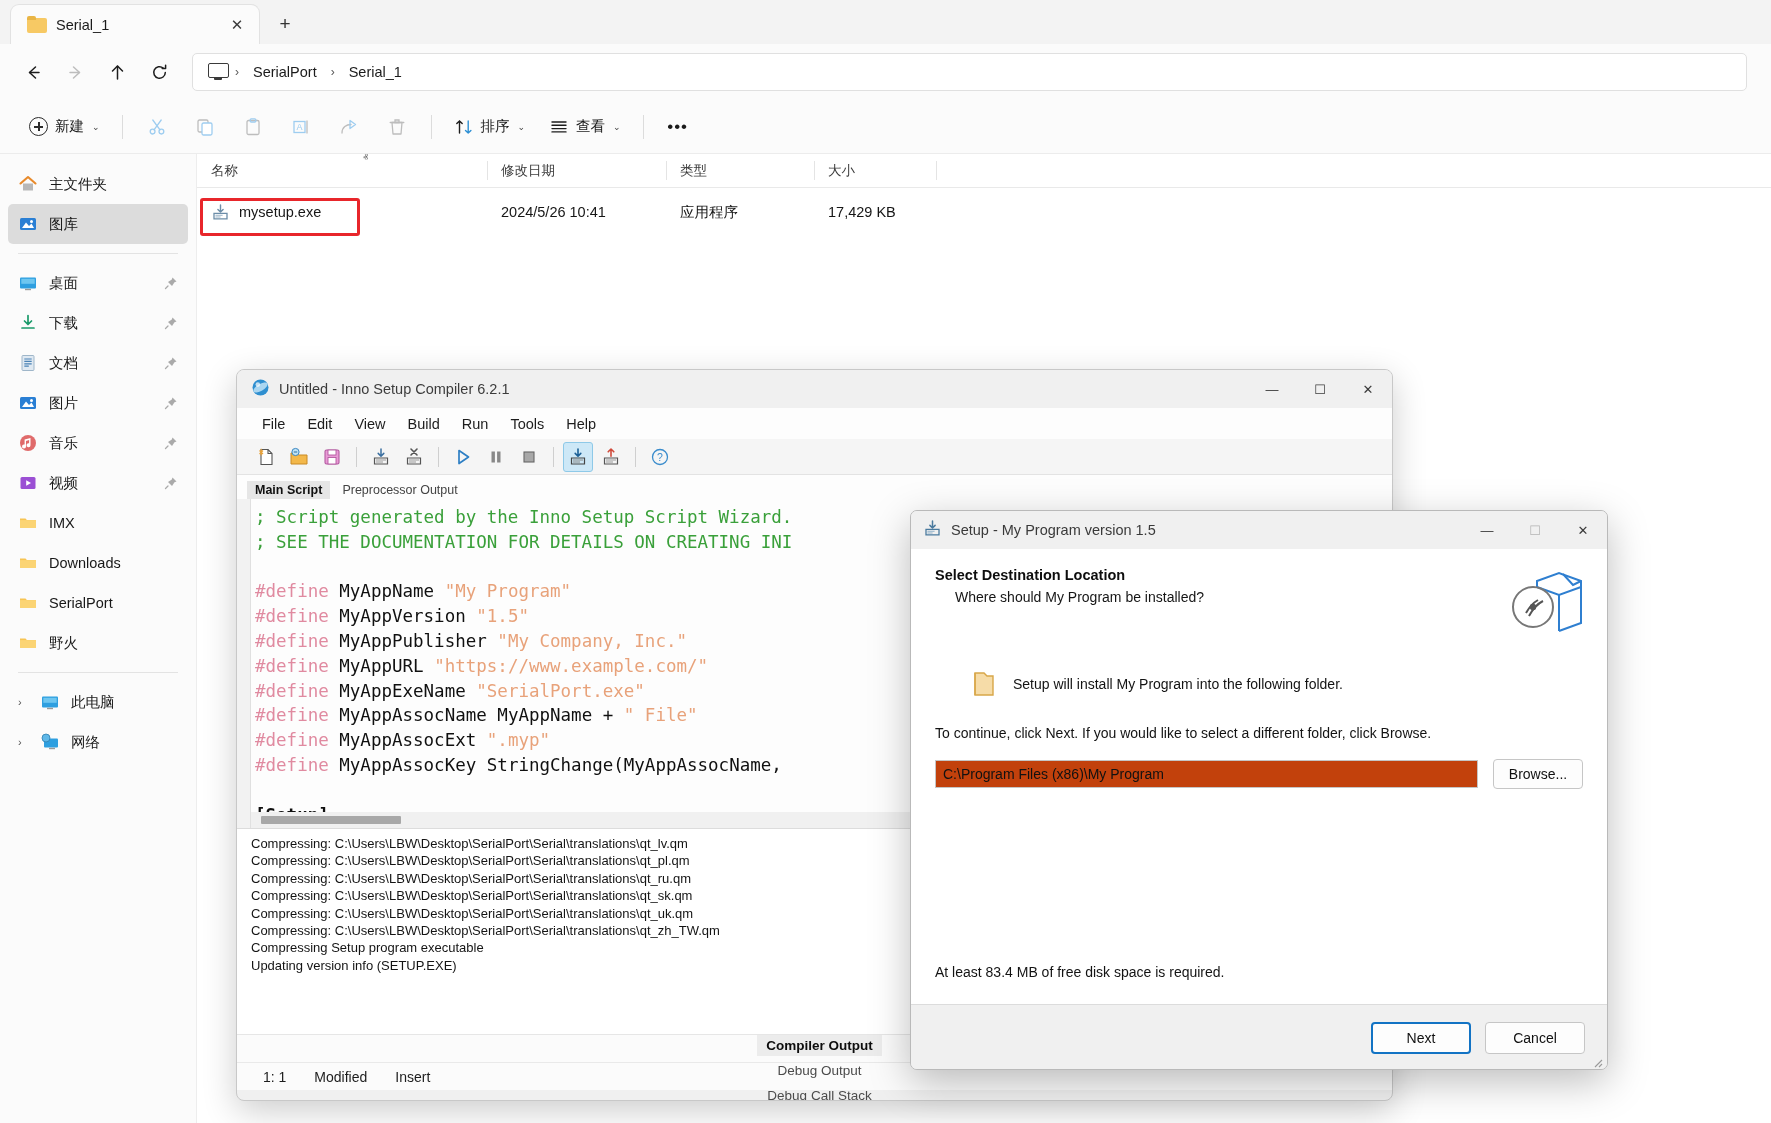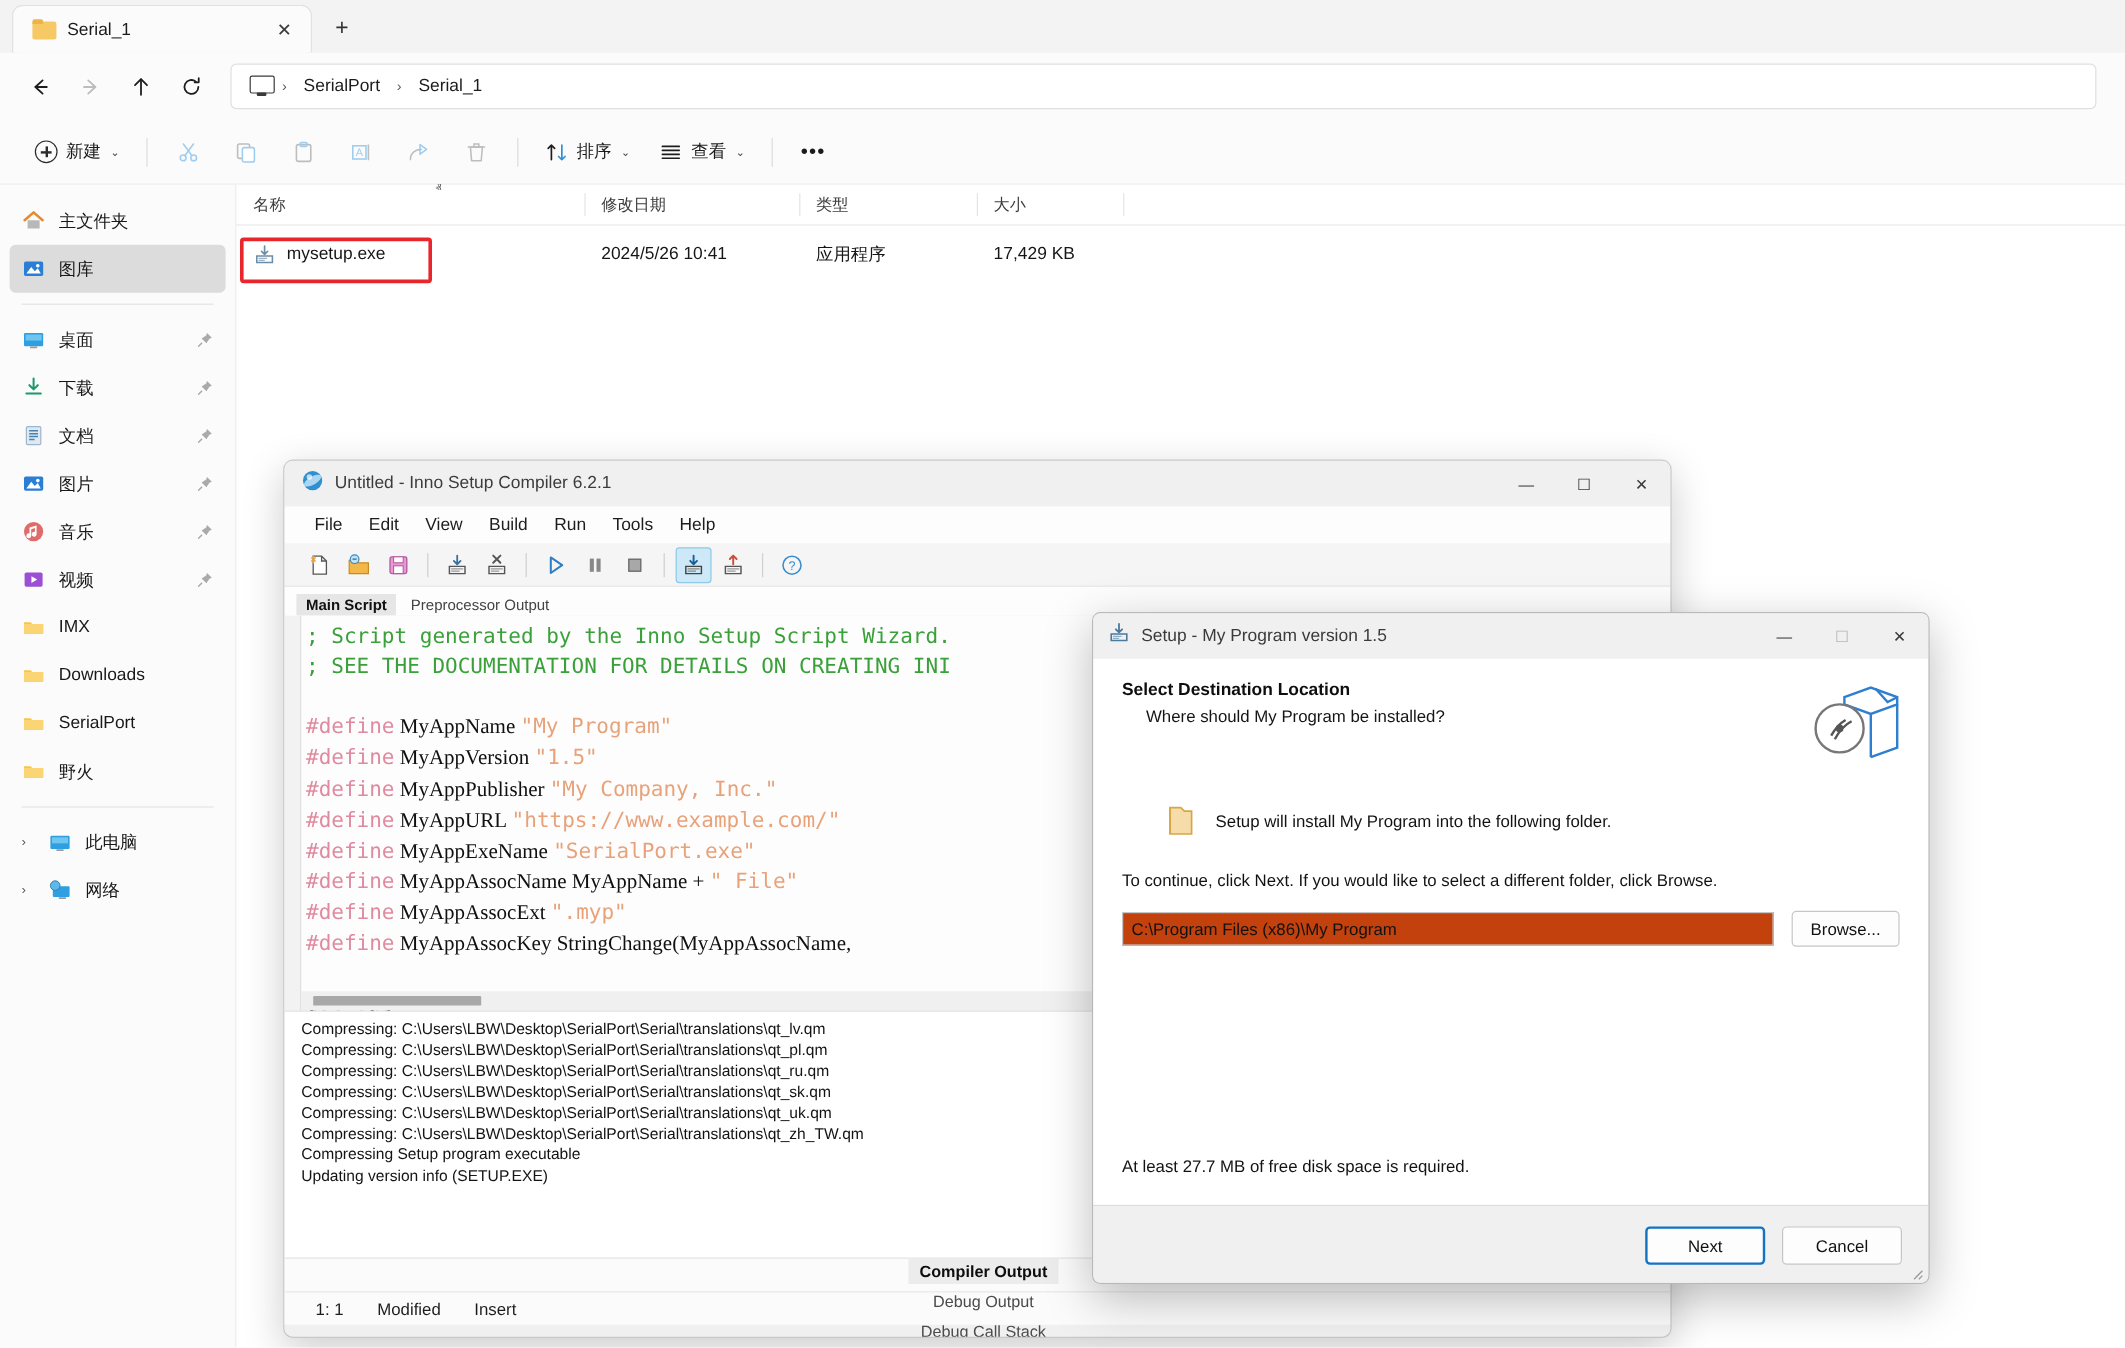--- a/index.html
+++ b/index.html
@@ -69,21 +69,21 @@
   .col { font-size:13.5px; color:#3c3c3c; padding-left:14px; position:relative; height:100%; display:flex; align-items:center;}
   .col:not(:first-child):before{content:"";position:absolute;left:0;top:7px;bottom:7px;width:1px;background:#e4e4e4;}
   .sortcaret { position:absolute; font-size:10px; color:#555; }
   .frow { height:40px; display:flex; align-items:center; font-size:14.5px; color:#161616; }
   .fcell { padding-left:14px; display:flex; align-items:center; gap:9px;}
   .exe-ico { width:19px;height:19px;position:relative;flex:0 0 auto;}
   .redbox { position:absolute; border:3px solid #e8262b; border-radius:3px; pointer-events:none;}
 
   
   .inno {
-    position:absolute; left:236px; top:383px; width:1157px; height:732px;
+    position:absolute; left:236px; top:369px; width:1157px; height:732px;
     background:#f0f0f0; border:1px solid #c8c8c8; border-radius:8px;
     box-shadow:0 10px 34px rgba(0,0,0,.20); overflow:hidden;
   }
   .inno-title { height:38px; background:#f0f0f0; display:flex; align-items:center; padding-left:14px; gap:9px;}
   .inno-title .t { font-size:14.5px; color:#3c3c3c; }
   .inno-wbtns { margin-left:auto; display:flex; height:38px;}
   .wbtn { width:48px; height:38px; display:flex; align-items:center; justify-content:center; color:#3a3a3a; font-size:13px;}
   .inno-menu { height:31px; background:#fdfdfd; display:flex; align-items:center; padding-left:16px; gap:4px;}
   .mitem { font-size:14.5px; color:#1d1d1d; padding:3px 9px; border-radius:3px;}
   .inno-tb { height:36px; background:#f5f5f5; display:flex; align-items:center; padding-left:14px; gap:3px; border-bottom:1px solid #e3e3e3;}
@@ -93,21 +93,21 @@
 
   .inno-tabs { height:24px; background:#fdfdfd; display:flex; align-items:flex-end; padding-left:10px; gap:4px;}
   .itab { font-size:12.5px; padding:2px 8px; color:#444;}
   .itab.sel { background:#e6e6e6; color:#111; font-weight:bold;}
 
   .editor { background:#fdfdfd; height:330px; position:relative; overflow:hidden; border-bottom:1px solid #dcdcdc;}
   .gutter { position:absolute; left:0; top:0; bottom:0; width:14px; background:#f2f2f2; border-right:1px solid #e0e0e0;}
   .code { position:absolute; left:18px; top:6px; right:0; font-family:"DejaVu Sans Mono", monospace; font-size:17.5px; line-height:24.8px; white-space:pre;}
   .c-cmt { color:#3aa03a; }
   .c-dir { color:#e08aa0; }
-  .c-id  { color:#101010;font-family:Liberation Serif, serif; }
+  .c-id  { color:#101010; }
   .c-str { color:#e8a27a; }
   .c-sec { color:#101010; font-weight:bold;}
   .hscroll { position:absolute; left:14px; right:0; bottom:0; height:16px; background:#f0f0f0;}
   .hthumb { position:absolute; left:10px; top:4px; width:140px; height:8px; background:#a8a8a8; border-radius:1px;}
 
   .outpane { background:#ffffff; height:205px; padding:6px 0 0 14px; overflow:hidden; font-size:13px; color:#141414; line-height:17.4px;}
   .outline{ white-space:nowrap;}
   .out-fin { color:#1d8a2a; margin-top:12px;}
   .btabs { height:28px; background:#fbfbfb; display:flex; align-items:center; padding-left:10px; gap:4px; border-top:1px solid #e6e6e6;flex-direction:column;}
   .btab { font-size:13.5px; padding:3px 9px; color:#4b4b4b;}
@@ -675,21 +675,21 @@
         <span class="wiz-line">Setup will install My Program into the following folder.</span>
       </div>
 
       <div class="wiz-note">To continue, click Next. If you would like to select a different folder, click Browse.</div>
 
       <div class="wiz-inputrow">
         <div class="wiz-input">C:\Program Files (x86)\My Program</div>
         <div class="wiz-browse">Browse...</div>
       </div>
 
-      <div class="wiz-disk">At least 27.7 MB of free disk space is required.</div>
+      <div class="wiz-disk">At least 83.4 MB of free disk space is required.</div>
     </div>
 
     <div class="wiz-foot">
       <div class="wbtn2 def">Next</div>
       <div class="wbtn2">Cancel</div>
       <span class="resize-grip">
         <svg width="12" height="12" viewBox="0 0 12 12">
             <path d="M11 4 L4 11 M11 8 L8 11" stroke="#9a9a9a" stroke-width="1.1"></path>
           </svg>
       </span>

